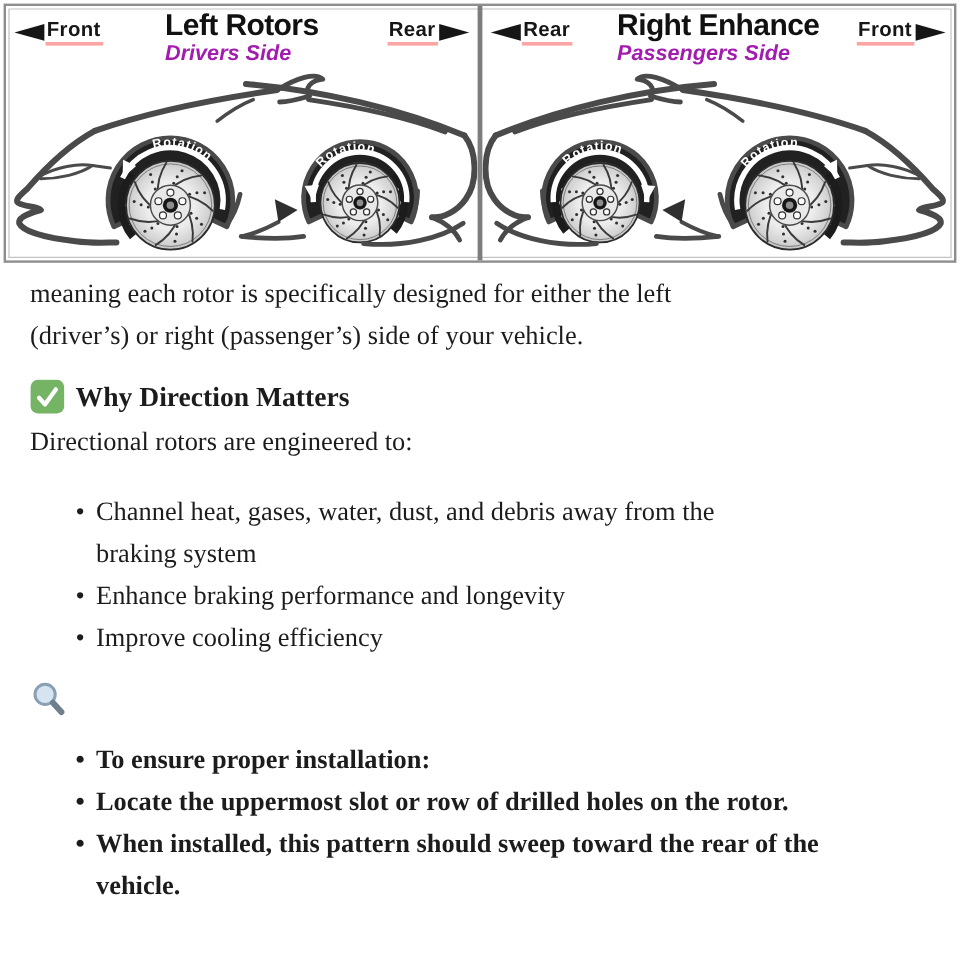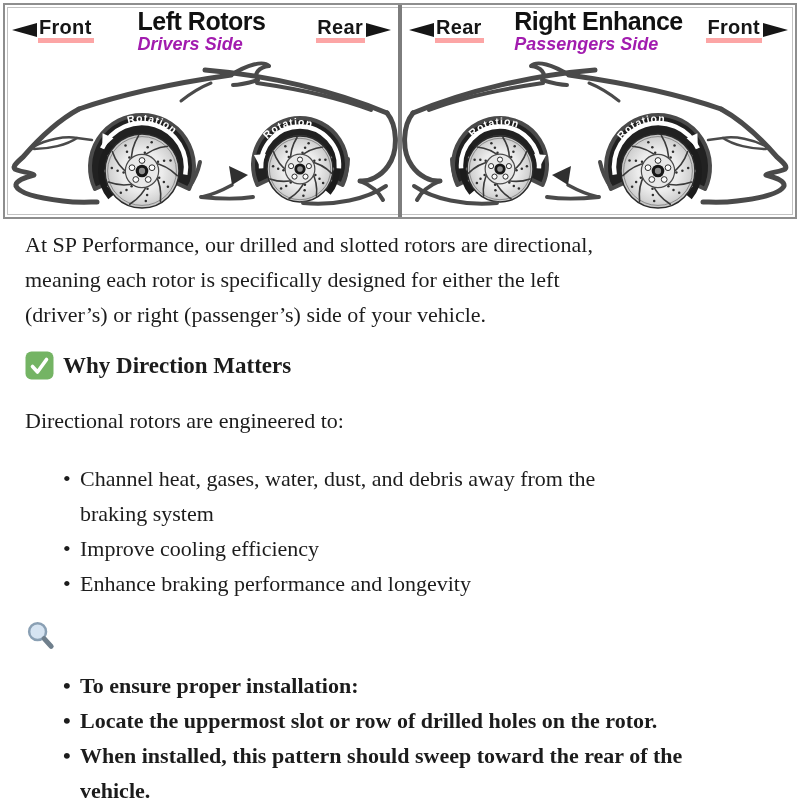--- a/index.html
+++ b/index.html
@@ -12,35 +12,35 @@
   .panel{position:relative;flex:1 1 0;overflow:hidden;}
   .divider{width:4px;background:#7d7d7d;}
   .panel svg.car{position:absolute;left:0;top:0;width:100%;height:100%;}
   .ph{position:absolute;top:4px;left:7px;right:7px;z-index:2;font-family:"Liberation Sans",sans-serif;}
   .dir-group{position:absolute;top:7px;display:flex;align-items:center;}
   .dir-group.dg-left{left:0;}
   .dir-group.dg-right{right:0;}
   .tri{width:0;height:0;border-top:7px solid transparent;border-bottom:7px solid transparent;}
   .tri-l{border-right:25px solid #161616;margin-right:1px;}
   .tri-r{border-left:25px solid #161616;margin-left:1px;}
-  .dir-label{font-weight:700;font-size:20px;color:#161616;border-bottom:5px solid #fca5a5;
+  .dir-label{font-weight:700;font-size:17px;color:#161616;border-bottom:3px solid #fca5a5;
              padding:0 2px 0 1px;letter-spacing:.3px;line-height:1.1;}
   .center-head{position:absolute;left:50%;top:0;transform:translateX(-50%);text-align:left;line-height:1;}
   .panel-title{font-weight:700;font-size:25px;color:#111;letter-spacing:-.5px;white-space:nowrap;}
   .panel-sub{font-style:italic;font-weight:700;font-size:18px;color:#a21caf;margin-top:1px;white-space:nowrap;}
   .rot-label{font-family:"Liberation Sans",sans-serif;font-size:10.5px;font-weight:700;
              fill:#ffffff;letter-spacing:.8px;}
 
   
   .content{padding:0 25px;font-size:22px;line-height:35px;}
   .intro{margin:8px 0 0;}
   .h-row{display:flex;align-items:center;gap:9px;height:35px;}
   .h-row1{margin:16px 0 0;font-weight:700;font-size:23px;}
   .h-row2{margin:17px 0 0;font-weight:400;font-size:23px;}
-  .lead{margin:20px 0 0;}
+  .lead{margin:2px 0 0;}
   ul{list-style:none;margin:0;padding:0 0 0 38px;}
   ul.first{margin-top:23px;}
   ul.second{margin-top:15px;font-weight:bold;}
   li{position:relative;padding-left:17px;}
   li::before{content:"\2022";position:absolute;left:0;top:0;}
   .icon-box{flex:0 0 auto;display:inline-flex;}
 </style>
 </head>
 <body>
 
@@ -236,21 +236,20 @@
       <text class="rot-label">
         <textPath href="#rrA" startOffset="23">Rotation</textPath>
       </text>
     </svg>
   </div>
 </div>
 
 <main class="content">
 
   <p class="intro">
-    <span style="display:block">At SP Performance, our drilled and slotted rotors are directional,</span>
     <span style="display:block">meaning each rotor is specifically designed for either the left</span>
     <span style="display:block">(driver’s) or right (passenger’s) side of your vehicle.</span>
   </p>
 
   <div class="h-row h-row1">
     <span class="icon-box">
       <svg width="29" height="29" viewBox="0 0 29 29">
         <rect x="0.5" y="0.5" width="28" height="28" rx="6" fill="#74b464"></rect>
         <polyline points="7.5,15.5 12.5,21 21.5,8.5" fill="none" stroke="#ffffff" stroke-width="3.6" stroke-linecap="round" stroke-linejoin="round"></polyline>
       </svg>
@@ -259,24 +258,24 @@
   </div>
 
   <p class="lead">Directional rotors are engineered to:</p>
 
   <ul class="first">
     <li>
       <span style="display:block">Channel heat, gases, water, dust, and debris away from the</span>
       <span style="display:block">braking system</span>
     </li>
     <li>
+      <span style="display:block">Enhance braking performance and longevity</span>
+    </li>
+    <li>
       <span style="display:block">Improve cooling efficiency</span>
-    </li>
-    <li>
-      <span style="display:block">Enhance braking performance and longevity</span>
     </li>
   </ul>
 
   <div class="h-row h-row2">
     <span class="icon-box">
       <svg width="31" height="31" viewBox="0 0 32 32">
         <circle cx="13" cy="12" r="8.7" fill="#d6e4f2" stroke="#8aa0b4" stroke-width="2.6"></circle>
         <line x1="19.8" y1="19.2" x2="27" y2="27.2" stroke="#6f7f8c" stroke-width="5.2" stroke-linecap="round"></line>
       </svg>
     </span>

